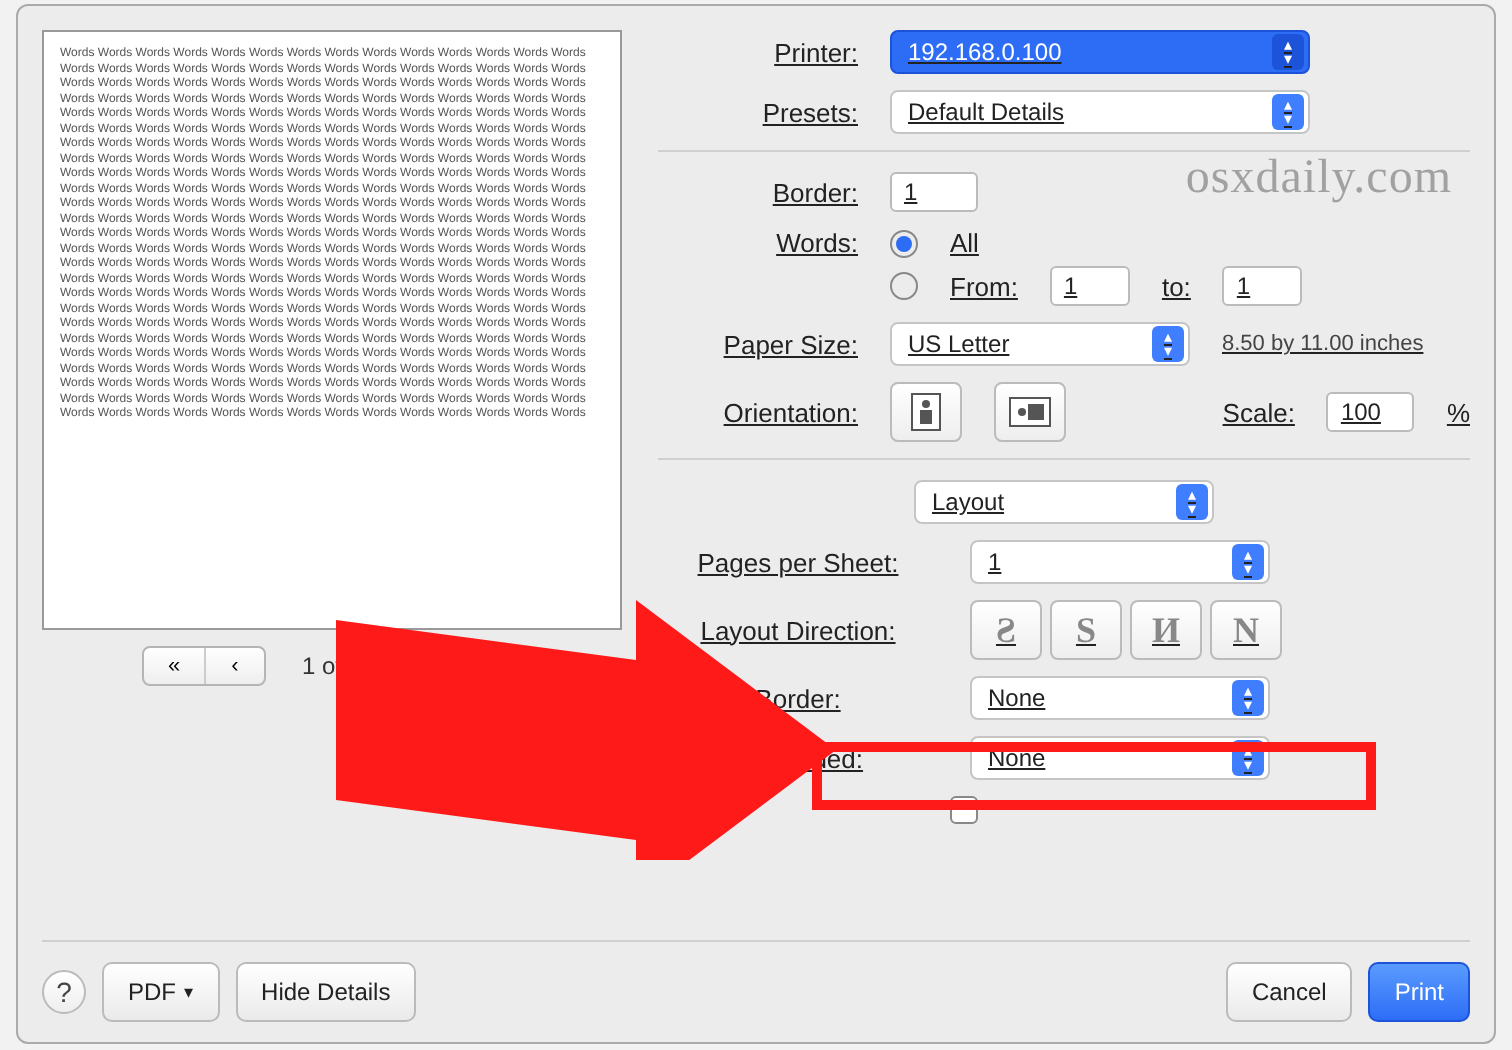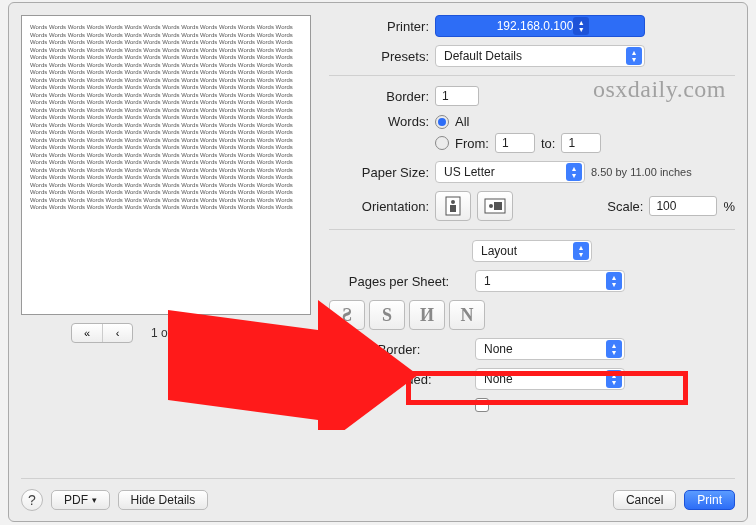--- a/index.html
+++ b/index.html
@@ -66,21 +66,22 @@
     cursor: default;
   }
   .segment .sbtn + .sbtn { border-left: 1px solid #ccc; }
   .pager-label { font-size: 12px; color: #333; min-width: 50px; text-align: center; }
 
   .settings-col { flex: 1; }
   .row {
     display: flex;
     align-items: center;
     margin-bottom: 8px;
-    gap: 6px;
+    gap: 16px;
+    text-decoration: underline;
   }
   .row label.k {
     width: 100px;
     text-align: right;
     font-size: 13px;
     color: #222;
   }
   .row2 label.k {
     width: 140px;
     text-align: center;
@@ -104,21 +105,20 @@
     border-radius: 3px;
     display: flex; align-items: center; justify-content: center;
     color: #fff; font-size: 8px;
     flex-direction: column;
     line-height: 7px;
   }
   .select.blue {
     background: #2d6df6;
     color: #fff;
     border-color: #1d53d8;
-    justify-content: center;
   }
   .select.blue .arrows { background: #1d53d8; }
   .input {
     background: #fff;
     border: 1px solid #bbb;
     border-radius: 3px;
     height: 20px;
     padding: 0 6px;
     font-size: 12px;
     display: inline-flex;
@@ -192,21 +192,21 @@
     border-radius: 50%;
     display: flex; align-items: center; justify-content: center;
     background: linear-gradient(#fff,#eee);
     font-size: 14px; color: #444;
     margin-right: 8px;
   }
   .btn {
     background: linear-gradient(#fff,#eaeaea);
     border: 1px solid #bbb;
     border-radius: 5px;
-    height: 20px;
+    height: 30px;
     padding: 0 12px;
     font-size: 12px;
     display: inline-flex;
     align-items: center;
     cursor: default;
   }
   .btn .chev { font-size: 9px; margin-left: 4px; }
   .btn.primary {
     background: linear-gradient(#5a9bff,#2d6df6);
     color: #fff;
@@ -323,42 +323,43 @@
         </span>
         <span class="orient-btn">
           <svg width="22" height="16">
               <rect x="1" y="1" width="20" height="14" fill="#fff" stroke="#555"></rect>
               <circle cx="7" cy="8" r="2" fill="#555"></circle>
               <rect x="10" y="4" width="8" height="8" fill="#555"></rect>
             </svg>
         </span>
         <span style="flex:1"></span>
         <span>Scale:</span>
-        <span class="input" style="width:68px">100</span>
+        <span class="input" style="width:44px">100</span>
         <span>%</span>
       </div>
 
       <hr class="divider">
 
       <div class="row" style="justify-content:center">
-        <div class="select" style="width:120px">
+        <div class="select" style="width:150px">
           <span>Layout</span>
           <span class="arrows">▴<br>▾</span>
         </div>
       </div>
 
       <div class="row row2">
         <label class="k">Pages per Sheet:</label>
         <div class="select" style="width:150px">
           <span>1</span>
           <span class="arrows">▴<br>▾</span>
         </div>
       </div>
 
       <div class="row row2">
+        <label class="k">Layout Direction:</label>
         <span class="dir-group">
           <span class="dir-btn">Ƨ</span>
           <span class="dir-btn">S</span>
           <span class="dir-btn">И</span>
           <span class="dir-btn">N</span>
         </span>
       </div>
 
       <div class="row row2">
         <label class="k">Border:</label>

